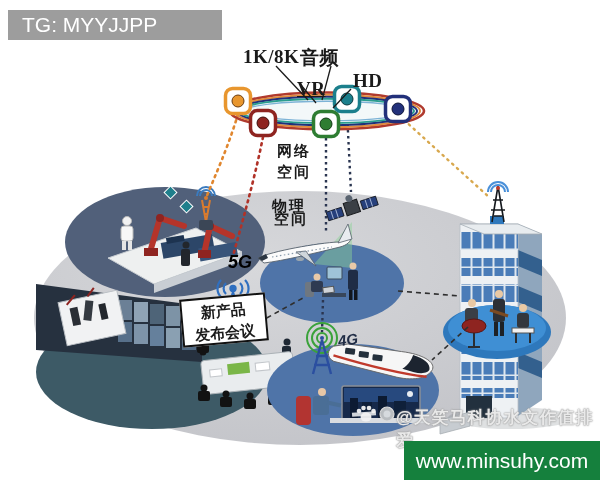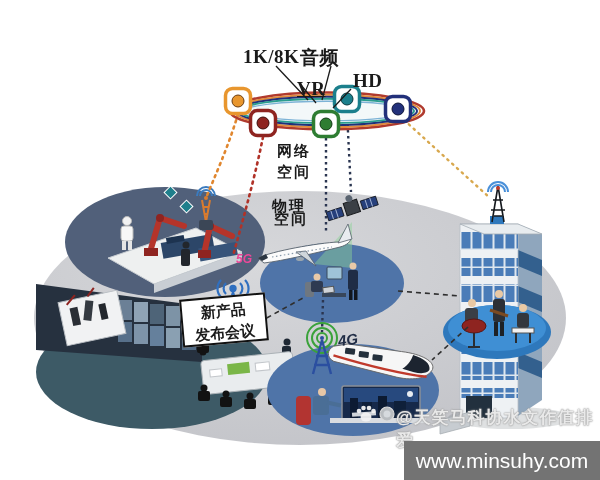--- a/index.html
+++ b/index.html
@@ -8,21 +8,21 @@
   #stage svg{position:absolute;left:0;top:0;}
   .abs{position:absolute;}
   .banner{background:#9d9d9d;color:#ffffff;}
   .cn{font-family:"Liberation Serif","DejaVu Serif",serif;font-weight:700;color:#1a1a1a;}
   .stream-label{font-size:19px;letter-spacing:0.5px;}
   .space-label{font-size:15px;letter-spacing:2px;line-height:21px;}
   .g-label{font-style:italic;font-weight:800;font-family:"Liberation Sans",sans-serif;}
   #top-banner{left:8px;top:10px;width:214px;height:30px;line-height:30px;
               padding-left:14px;font-size:21px;box-sizing:border-box;}
   #bottom-banner{left:404px;top:441px;width:196px;height:39px;line-height:39px;
-                 text-align:center;font-size:21px;background:#737373;}
+                 text-align:center;font-size:21px;background:#15803d;}
   #press-box{left:181px;top:296px;width:86px;height:48px;background:#ffffff;
              border:2.5px solid #111;transform:rotate(-5deg);text-align:center;
              font-size:15px;line-height:22px;padding-top:2px;box-sizing:border-box;}
   #watermark{left:396px;top:406px;font-size:17px;font-weight:700;letter-spacing:1px;
              color:#e9e9e9;text-shadow:0 0 1px #909090,0 0 2px #9a9a9a;}
 </style>
 </head>
 <body>
 
 <div id="stage">
@@ -340,32 +340,33 @@
         <circle cx="363.5" cy="408" r="2.3"></circle>
     <circle cx="369" cy="408" r="2.3"></circle>
         <circle cx="373.5" cy="411" r="2.3"></circle>
   </g>
   <g>
     <circle cx="387" cy="414" r="7" fill="#b9bdc1" stroke="#dcdcdc" stroke-width="1.2"></circle>
     <circle cx="387" cy="414" r="3.5" fill="#d6dade"></circle>
   </g>
 </svg>
 
+<div id="top-banner" class="abs banner">TG: MYYJJPP</div>
 
 <div class="abs cn stream-label" style="left:243px;top:46px;">1K/8K</div>
 <div class="abs cn stream-label" style="left:297px;top:78px;text-decoration:underline;">VR</div>
 <div class="abs cn stream-label" style="left:300px;top:45px;">音频</div>
 <div class="abs cn stream-label" style="left:353px;top:70px;">HD</div>
 
 <div class="abs cn space-label" style="left:277px;top:141px;">网络</div>
 <div class="abs cn space-label" style="left:277px;top:162px;">空间</div>
 <div class="abs cn space-label" style="left:272px;top:188px;margin-top:8px;">物理</div>
 <div class="abs cn space-label" style="left:274px;top:209px;">空间</div>
 
-<div class="abs g-label" style="left:236px;top:252px;font-size:12px;color:#ec4899;">5G</div>
+<div class="abs g-label" style="left:228px;top:252px;font-size:18px;color:#000000;">5G</div>
 <div class="abs g-label" style="left:338px;top:331px;font-size:15px;color:#1f2c45;transform:rotate(-8deg);">4G</div>
 
 <div id="press-box" class="abs cn">
   <div>新产品</div>
   <div>发布会议</div>
 </div>
 
 <div id="watermark" class="abs">@天笑马科协水文作值排爱</div>
 
 <div id="bottom-banner" class="abs banner">www.minsuhy.com</div>

